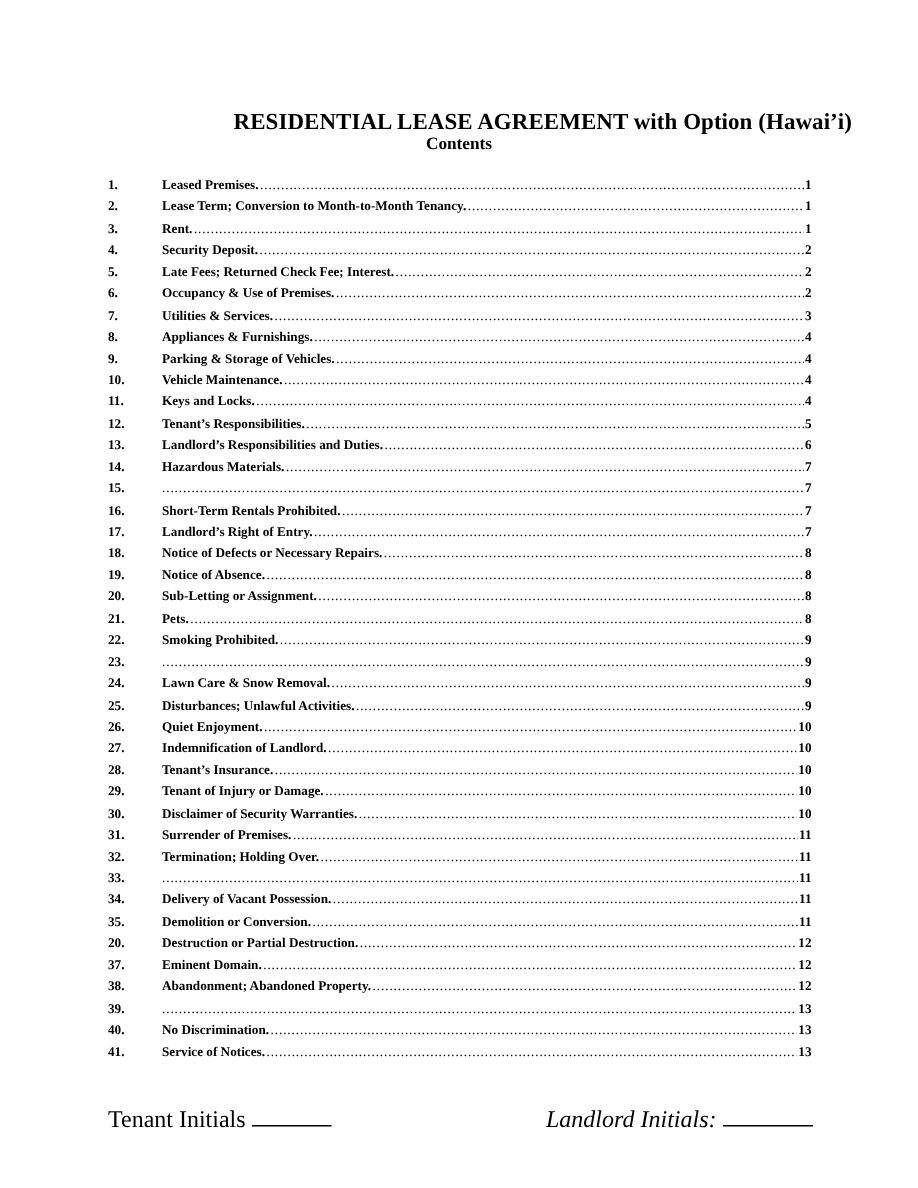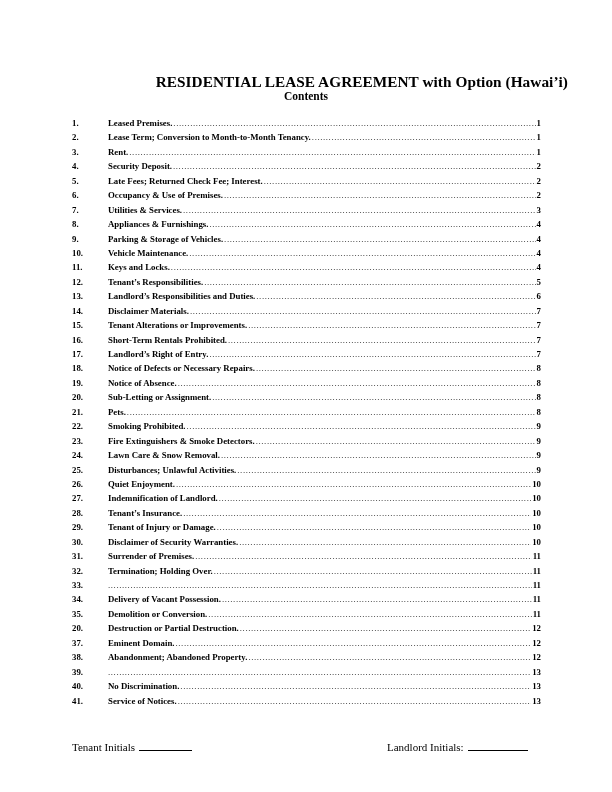--- a/index.html
+++ b/index.html
@@ -27,25 +27,25 @@
   .toc-title { white-space: nowrap; flex: 0 0 auto; padding-right: 1px; }
   .toc-leader {
     flex: 1 1 auto; overflow: hidden; white-space: nowrap;
     font-weight: normal; letter-spacing: 0.6px; font-size: 8.8px; color: #000;
   }
   .toc-leader::before {
     content: "................................................................................................................................................................................................................................................................";
   }
   .toc-page { flex: 0 0 auto; text-align: right; padding-left: 1px; }
   .footer {
-    position: absolute; top: 739px; font-size: 11px; line-height: 14px;
+    position: absolute; top: 739px; font-size: 16px; line-height: 14px;
     white-space: nowrap;
   }
   .footer-left { left: 72px; }
-  .footer-right { left: 387px; }
+  .footer-right { left: 364px; font-style: italic; }
   .blank {
     display: inline-block; border-bottom: 1px solid #000; height: 11px;
     vertical-align: baseline; margin-left: 4px;
   }
   .blank-tenant { width: 53px; }
   .blank-landlord { width: 60px; }
 </style>
 </head>
 <body>
 
@@ -126,27 +126,26 @@
       <span class="toc-page">5</span>
     </li>
     <li class="toc-row">
       <span class="toc-num">13.</span>
       <span class="toc-title">Landlord’s Responsibilities and Duties.</span>
       <span class="toc-leader"></span>
       <span class="toc-page">6</span>
     </li>
     <li class="toc-row">
       <span class="toc-num">14.</span>
-      <span class="toc-title">Disclaimer Materials.</span>
+      <span class="toc-title">Hazardous Materials.</span>
       <span class="toc-leader"></span>
       <span class="toc-page">7</span>
     </li>
     <li class="toc-row">
       <span class="toc-num">15.</span>
-      <span class="toc-title">Tenant Alterations or Improvements.</span>
       <span class="toc-leader"></span>
       <span class="toc-page">7</span>
     </li>
     <li class="toc-row">
       <span class="toc-num">16.</span>
       <span class="toc-title">Short-Term Rentals Prohibited.</span>
       <span class="toc-leader"></span>
       <span class="toc-page">7</span>
     </li>
     <li class="toc-row">
@@ -180,21 +179,20 @@
       <span class="toc-page">8</span>
     </li>
     <li class="toc-row">
       <span class="toc-num">22.</span>
       <span class="toc-title">Smoking Prohibited.</span>
       <span class="toc-leader"></span>
       <span class="toc-page">9</span>
     </li>
     <li class="toc-row">
       <span class="toc-num">23.</span>
-      <span class="toc-title">Fire Extinguishers &amp; Smoke Detectors.</span>
       <span class="toc-leader"></span>
       <span class="toc-page">9</span>
     </li>
     <li class="toc-row">
       <span class="toc-num">24.</span>
       <span class="toc-title">Lawn Care &amp; Snow Removal.</span>
       <span class="toc-leader"></span>
       <span class="toc-page">9</span>
     </li>
     <li class="toc-row">

